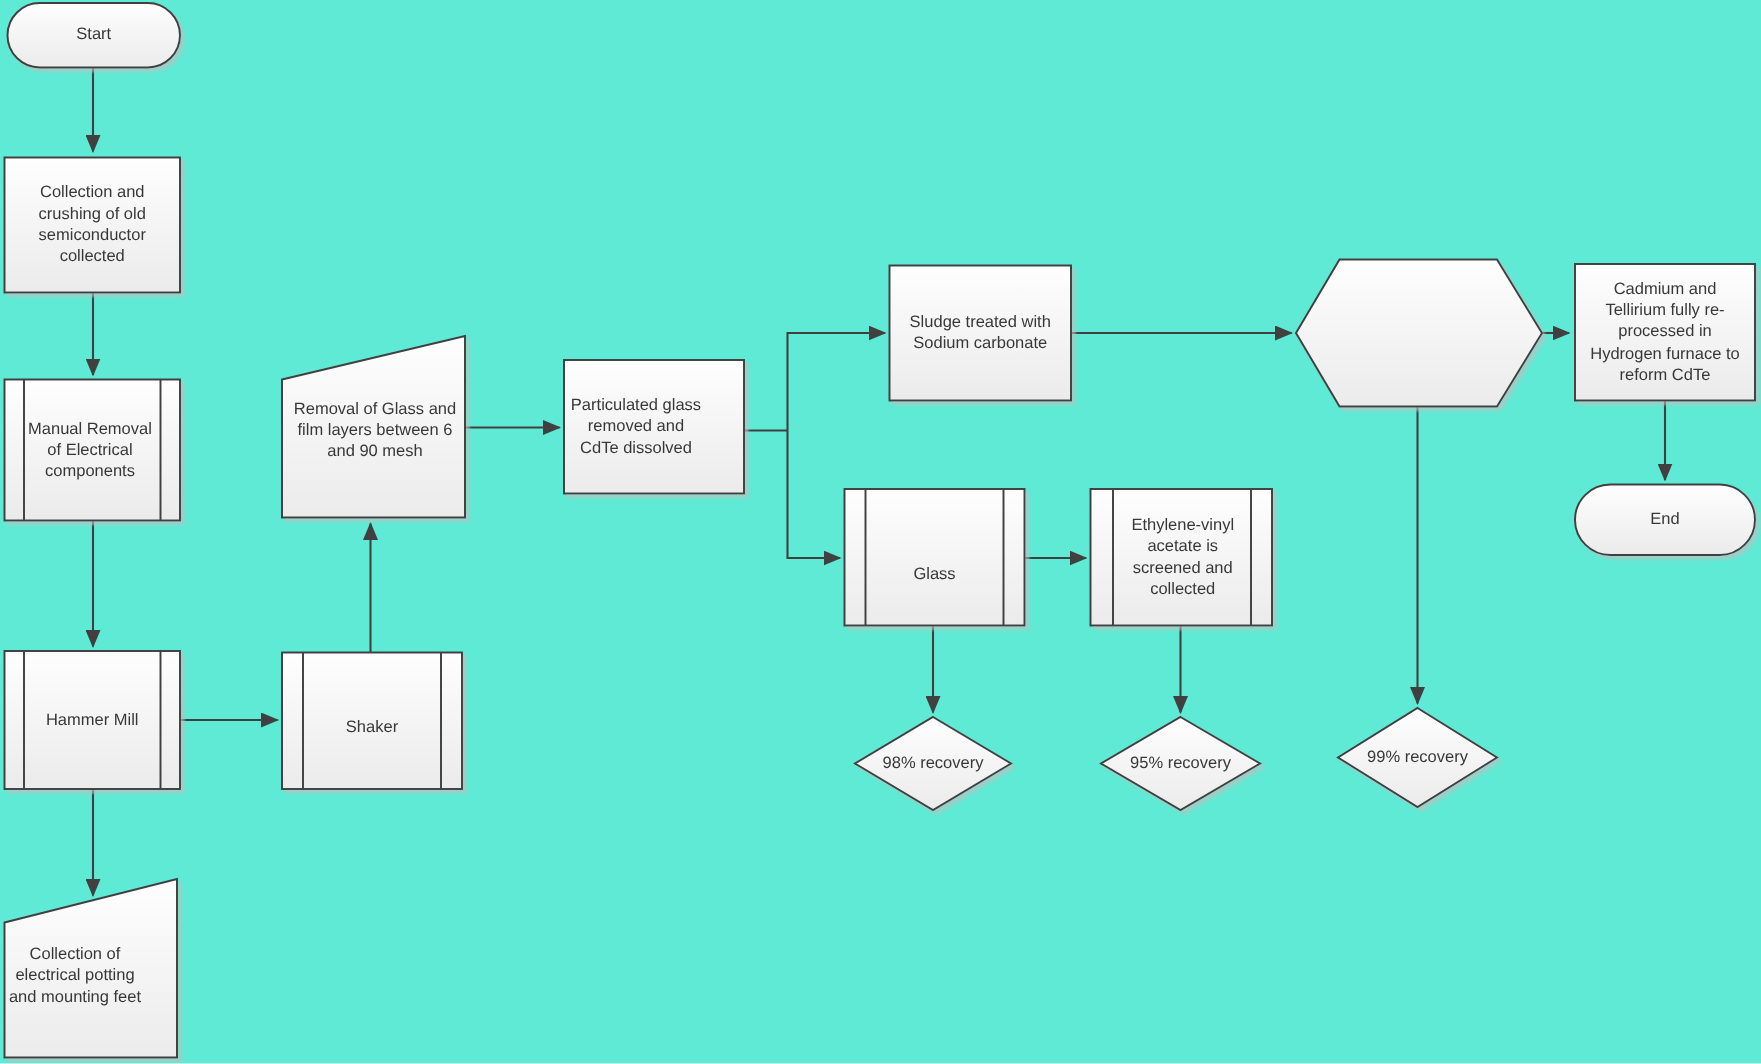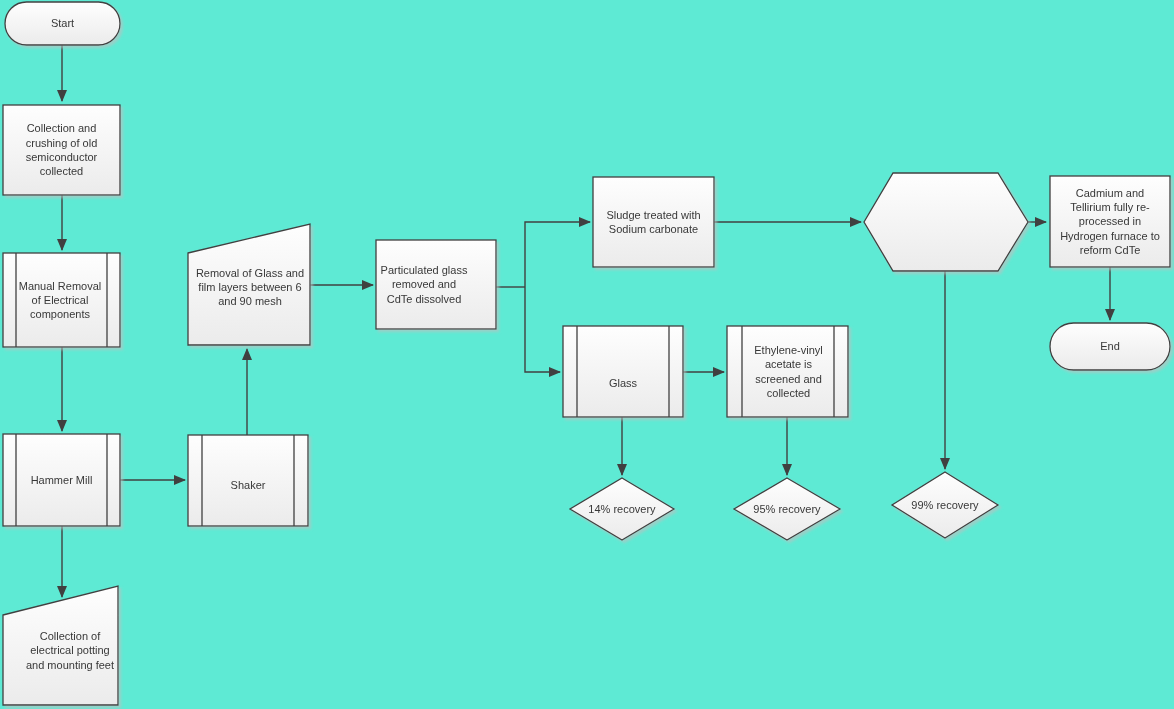--- a/index.html
+++ b/index.html
@@ -102,35 +102,35 @@
   </svg>
 
   <div class="lbl" style="left:5px;top:2px;width:115px;height:43px;">Start</div>
 
   <div class="lbl" style="left:6px;top:107px;width:111px;height:86px;">Collection and crushing of old semiconductor collected</div>
 
   <div class="lbl" style="left:18px;top:255px;width:84px;height:90px;">Manual Removal of Electrical components</div>
 
   <div class="lbl" style="left:18px;top:436px;width:87px;height:88px;">Hammer Mill</div>
 
-  <div class="lbl" style="left:20px;top:598px;width:100px;height:105px;">Collection of electrical potting and mounting feet</div>
+  <div class="lbl" style="left:0;top:598px;width:100px;height:105px;">Collection of electrical potting and mounting feet</div>
 
   <div class="lbl" style="left:204px;top:453px;width:88px;height:65px;">Shaker</div>
 
   <div class="lbl" style="left:191px;top:237px;width:118px;height:100px;">Removal of Glass and film layers between 6 and 90 mesh</div>
 
   <div class="lbl" style="left:378px;top:242px;width:92px;height:85px;">Particulated glass removed and CdTe dissolved</div>
 
   <div class="lbl" style="left:595px;top:179px;width:117px;height:86px;">Sludge treated with Sodium carbonate</div>
 
   <div class="lbl" style="left:578px;top:340px;width:90px;height:87px;">Glass</div>
 
   <div class="lbl" style="left:744px;top:328px;width:89px;height:87px;">Ethylene-vinyl acetate is screened and collected</div>
 
-  <div class="lbl" style="left:570px;top:481px;width:104px;height:56px;">14% recovery</div>
+  <div class="lbl" style="left:570px;top:481px;width:104px;height:56px;">98% recovery</div>
 
   <div class="lbl" style="left:734px;top:481px;width:106px;height:56px;">95% recovery</div>
 
   <div class="lbl" style="left:892px;top:477px;width:106px;height:56px;text-align:center;">99% recovery</div>
 
 
   <div class="lbl" style="left:1056px;top:178px;width:108px;height:87px;">Cadmium and Tellirium fully re-processed in Hydrogen furnace to reform CdTe</div>
 
   <div class="lbl" style="left:1050px;top:323px;width:120px;height:47px;">End</div>
 

